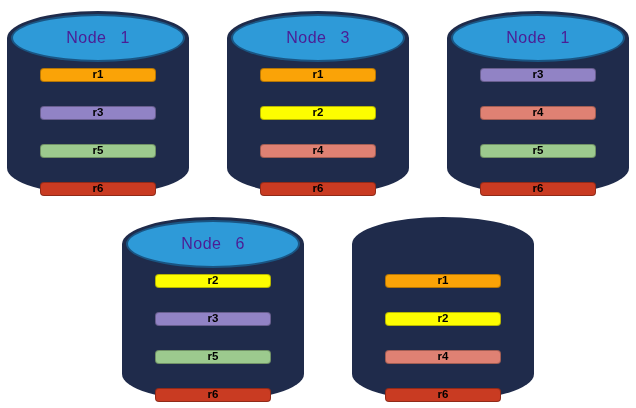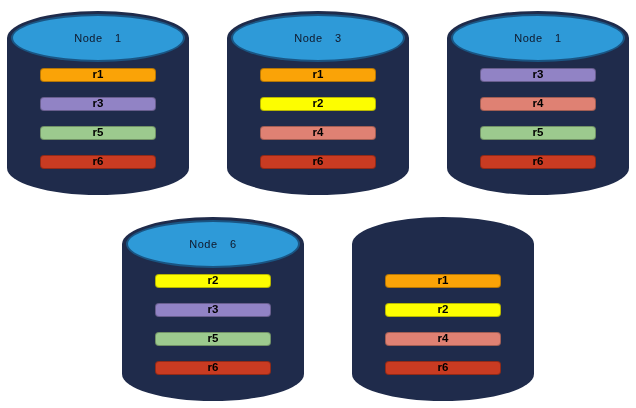--- a/index.html
+++ b/index.html
@@ -30,32 +30,32 @@
     left: 4px; right: 4px; top: 6px;
     height: 48px;
     border-radius: 50%;
     border: 2px solid rgba(16, 48, 86, 0.65);
     box-sizing: border-box;
     display: flex;
     align-items: center;
     justify-content: center;
   }
   .node-title {
-    color: #0f172a;
-    font-size: 11px;
+    color: #4c1d95;
+    font-size: 16px;
     letter-spacing: 0.5px;
     word-spacing: 9px;
     white-space: pre;
   }
   .bars {
     position: absolute;
     left: 33px; right: 33px; top: 60px;
     display: flex;
     flex-direction: column;
-    gap: 15px;
+    gap: 24px;
   }
   .bar {
     height: 14px;
     border-radius: 4px;
     border: 1px solid rgba(0,0,0,0.28);
     box-sizing: border-box;
     display: flex;
     align-items: center;
     justify-content: center;
   }

